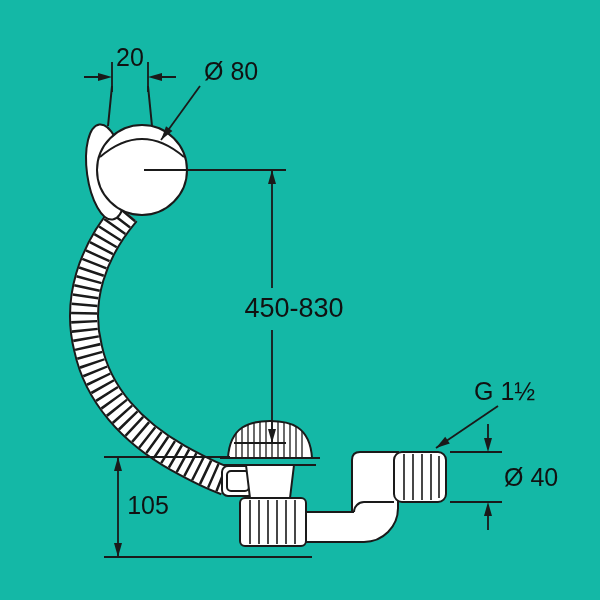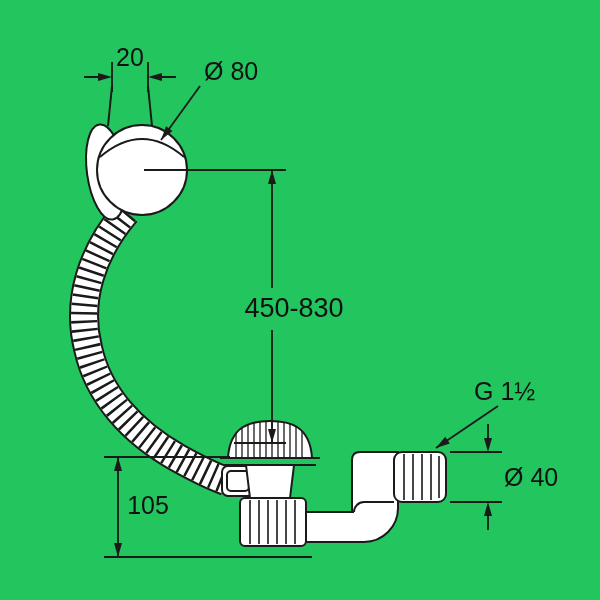--- a/index.html
+++ b/index.html
@@ -6,21 +6,21 @@
     margin: 0;
     padding: 0;
     background: #ffffff;
     width: 600px;
     height: 600px;
     overflow: hidden;
   }
   .page {
     width: 600px;
     height: 600px;
-    background: #22c55e;
+    background: #14b8a6;
     position: relative;
   }
   svg text {
     font-family: "Liberation Sans", "DejaVu Sans", sans-serif;
     font-size: 25px;
     fill: #111111;
     stroke: none;
   }
   svg text.range { font-size: 27px; }
 </style>

